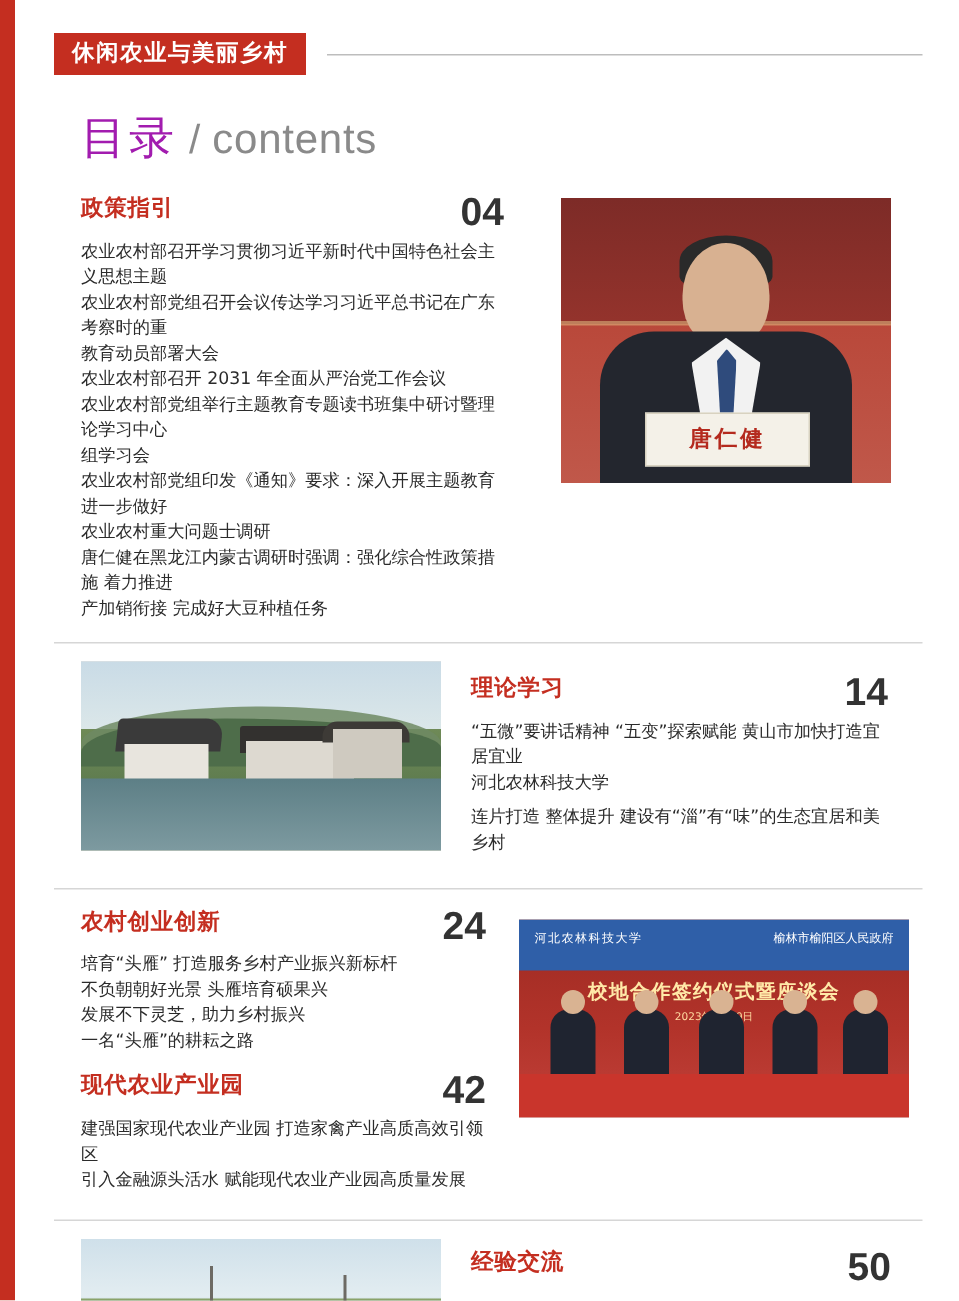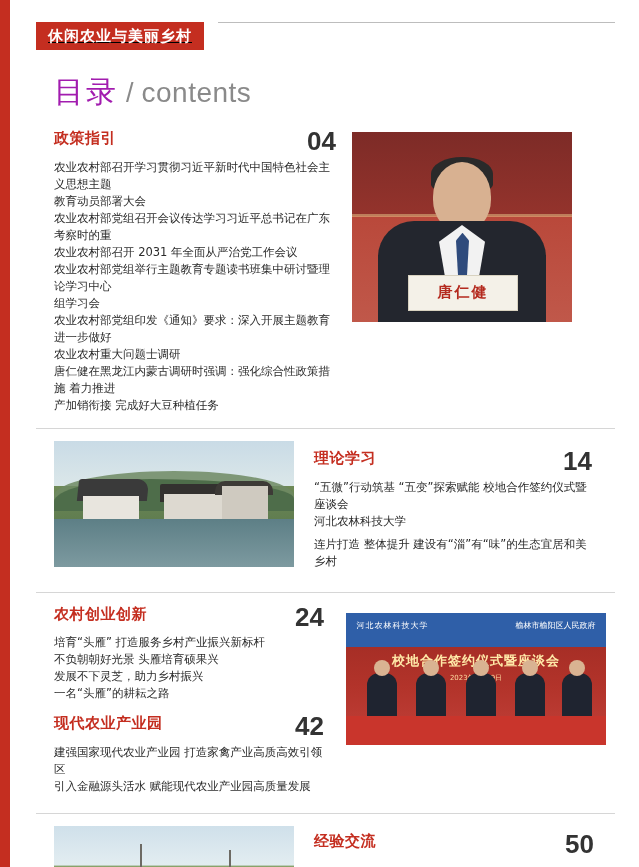--- a/index.html
+++ b/index.html
@@ -24,23 +24,22 @@
   .inner {
     position: relative;
     padding: 18px 24px 0 26px;
     height: 100%;
     box-sizing: border-box;
   }
 
   
   .masthead {
     display: flex;
-    align-items: flex-start;
+    align-items: center;
     margin-top: 4px;
-    text-decoration: underline;
   }
   .masthead-badge {
     background: #c42e20;
     color: #ffffff;
     font-size: 15px;
     font-weight: bold;
     letter-spacing: 1px;
     padding: 6px 12px 7px 12px;
     line-height: 1;
     white-space: nowrap;
@@ -127,21 +126,21 @@
     height: 1px;
     background: #d6d6d6;
     margin: 10px 0 6px 0;
   }
 
   
   .s1 { margin-top: 2px; }
   .s1 .sec-text { width: 300px; padding-left: 18px; }
   .s1 .photo {
     width: 220px; height: 190px;
-    margin-left: 16px; margin-top: 3px;
+    margin-left: 38px; margin-top: 3px;
   }
 
   
   .portrait {
     position: absolute; inset: 0;
     background: linear-gradient(#8d2f2a 0%, #a03a30 42%, #b9483a 43%, #c0584a 100%);
   }
   .portrait .backwall {
     position: absolute; left: 0; top: 0; right: 0; height: 44%;
     background: linear-gradient(180deg,#7d2b27,#94332c);
@@ -257,22 +256,22 @@
     </div>
 
     <div class="section s1">
       <div class="sec-text">
         <div class="sec-head">
           <div class="sec-title">政策指引</div>
           <div class="sec-page">04</div>
         </div>
         <div class="entries">
           <div class="entry">农业农村部召开学习贯彻习近平新时代中国特色社会主义思想主题</div>
+          <div class="entry">农业农村部党组召开会议传达学习习近平总书记在广东考察时的重</div>
           <div class="entry">教育动员部署大会</div>
-          <div class="entry">农业农村部党组召开会议传达学习习近平总书记在广东考察时的重</div>
           <div class="entry">农业农村部召开 2031 年全面从严治党工作会议</div>
           <div class="entry">农业农村部党组举行主题教育专题读书班集中研讨暨理论学习中心</div>
           <div class="entry">组学习会</div>
           <div class="entry">农业农村部党组印发《通知》要求：深入开展主题教育 进一步做好</div>
           <div class="entry">农业农村重大问题士调研</div>
           <div class="entry">唐仁健在黑龙江内蒙古调研时强调：强化综合性政策措施 着力推进</div>
           <div class="entry">产加销衔接 完成好大豆种植任务</div>
         </div>
       </div>
       <div class="photo">
@@ -305,21 +304,21 @@
           <div class="pav"></div>
           <div class="water"></div>
         </div>
       </div>
       <div class="sec-text">
         <div class="sec-head">
           <div class="sec-title">理论学习</div>
           <div class="sec-page">14</div>
         </div>
         <div class="entries">
-          <div class="entry">“五微”行动筑基 “五变”探索赋能 校地合作签约仪式暨座谈会</div>
+          <div class="entry">“五微”要讲话精神 “五变”探索赋能 黄山市加快打造宜居宜业</div>
           <div class="entry">河北农林科技大学</div>
           <div class="entry" style="margin-top:6px;">连片打造 整体提升 建设有“淄”有“味”的生态宜居和美乡村</div>
         </div>
       </div>
     </div>
 
     <div class="divider" style="margin-top:22px;"></div>
 
     <div class="section s3">
       <div class="sec-text">

